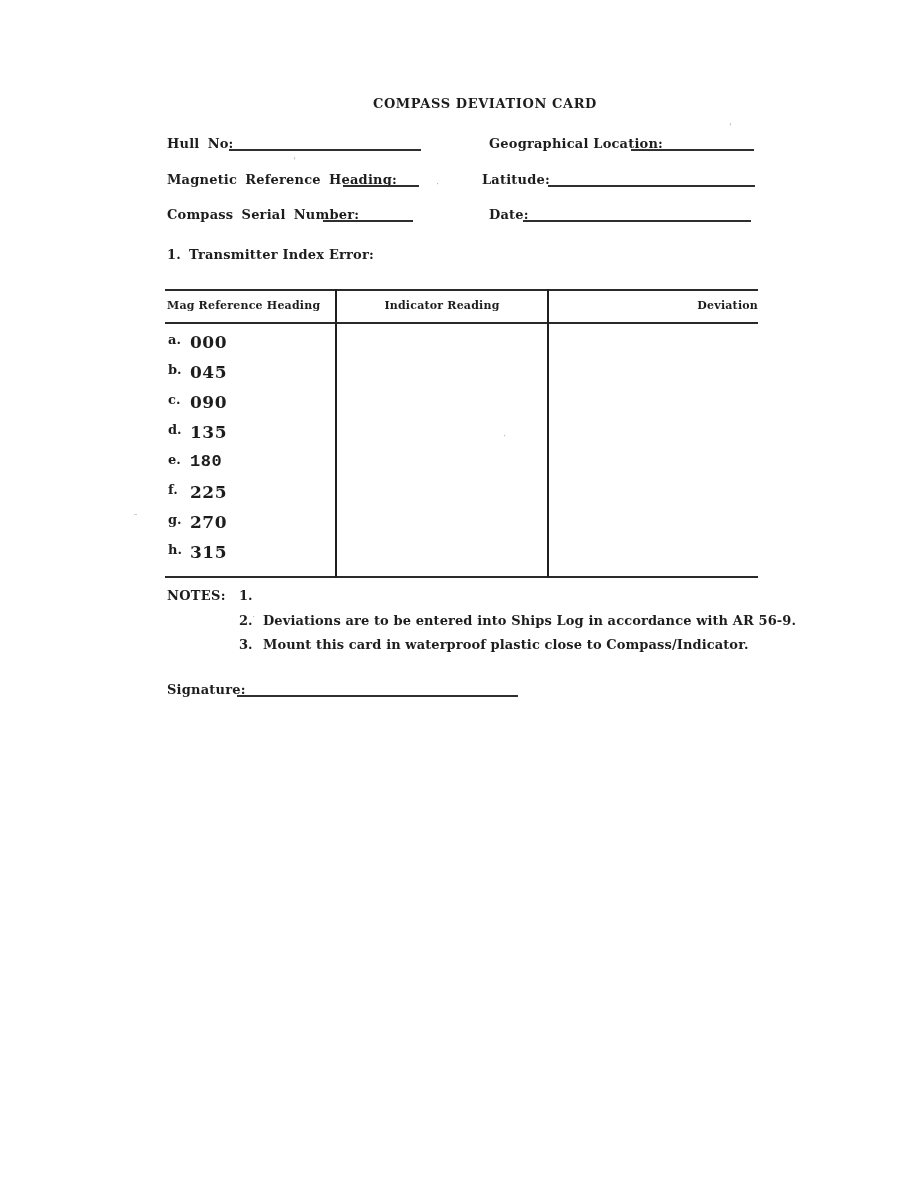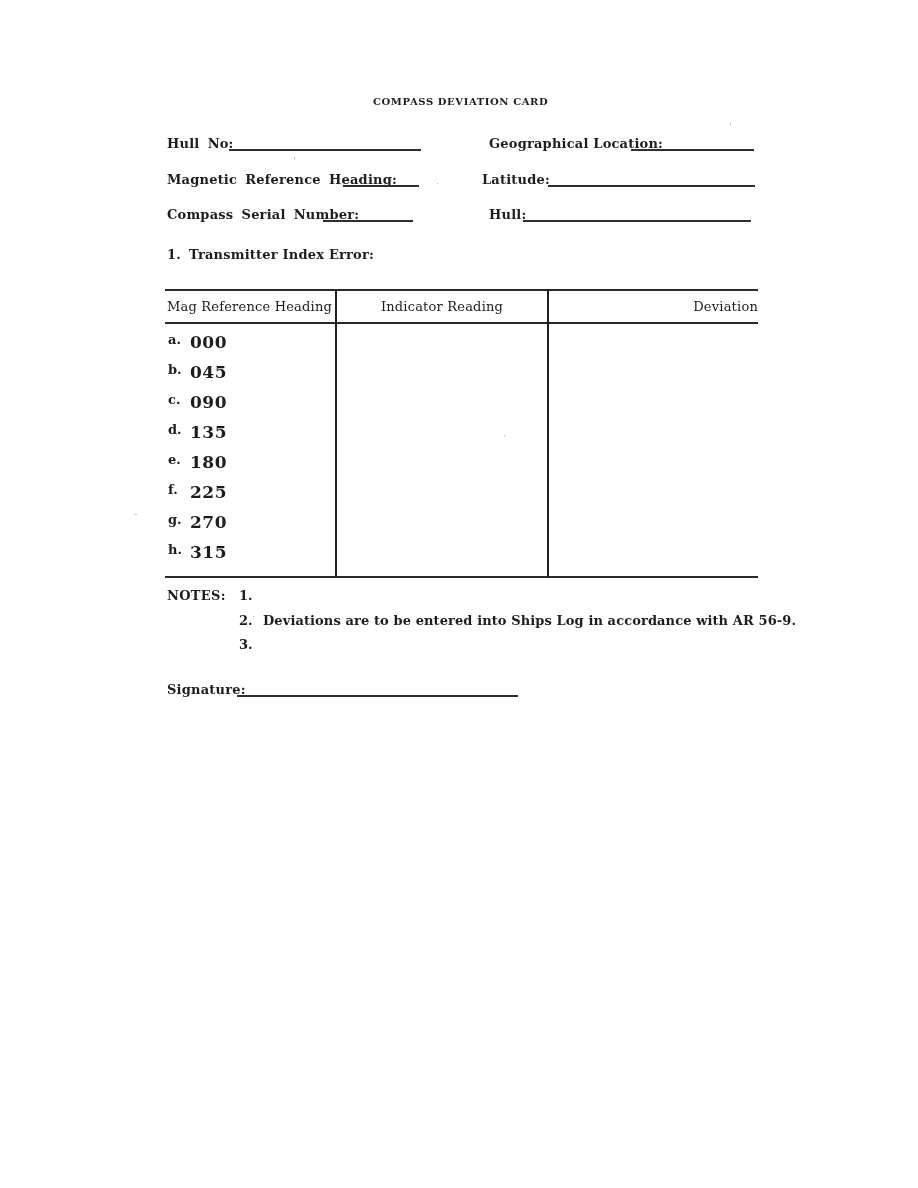--- a/index.html
+++ b/index.html
@@ -7,33 +7,33 @@
   .page {
     position:relative;
     width:918px; height:1188px;
     background:#ffffff;
     font-family:"DejaVu Serif","Liberation Serif",serif;
     color:#1d1d1d;
     overflow:hidden;
   }
   .abs { position:absolute; white-space:nowrap; }
   .title {
-    font-size:10px; font-weight:700; letter-spacing:0.6px;
+    font-size:13px; font-weight:700; letter-spacing:0.6px;
   }
   .flbl { font-size:13px; font-weight:700; letter-spacing:0.2px; }
   .wsp  { word-spacing:3.5px; }
   .uline {
     position:absolute; height:0;
     border-bottom:2px solid #2f2f2f;
   }
   .secnum, .sectitle { font-size:13px; font-weight:700; letter-spacing:0.2px; }
   .dev-table { position:absolute; left:165px; top:289px; width:593px; height:289px; }
   .hline { position:absolute; left:0; right:0; height:2px; background:#2a2a2a; }
   .vline { position:absolute; top:0; bottom:0; width:2px; background:#1f1f1f; }
-  .th { position:absolute; font-size:13px; font-weight:400; letter-spacing:0.2px; white-space:nowrap; }
+  .th { position:absolute; font-size:11px; font-weight:700; letter-spacing:0.2px; white-space:nowrap; }
   .trow-letter { position:absolute; font-size:13px; font-weight:700; }
   .trow-value  { position:absolute; font-size:17px; font-weight:700; letter-spacing:0.5px; }
   .notelbl { font-size:13px; font-weight:700; letter-spacing:0.3px; }
   .notenum { font-size:13px; font-weight:700; }
   .notetext { font-size:13px; font-weight:700; letter-spacing:0.1px; }
   .artifact { position:absolute; font-size:10px; color:#b5b5b5; font-weight:400; }
 </style>
 </head>
 <body>
 
@@ -49,21 +49,21 @@
 
   <div class="abs flbl wsp" style="left:167px; top:172px;">Magnetic Reference Heading:</div>
   <div class="uline" style="left:343px; top:185px; width:76px;"></div>
 
   <div class="abs flbl" style="left:482px; top:172px;">Latitude:</div>
   <div class="uline" style="left:548px; top:185px; width:207px;"></div>
 
   <div class="abs flbl wsp" style="left:167px; top:207px;">Compass Serial Number:</div>
   <div class="uline" style="left:323px; top:220px; width:90px;"></div>
 
-  <div class="abs flbl" style="left:489px; top:207px;">Hull:</div>
+  <div class="abs flbl" style="left:489px; top:207px;">Date:</div>
   <div class="uline" style="left:523px; top:220px; width:228px;"></div>
 
   <div class="abs secnum" style="left:167px; top:247px;">1.</div>
   <div class="abs sectitle" style="left:189px; top:247px;text-align:center;">Transmitter Index Error:</div>
 
   <div class="dev-table">
     <div class="hline" style="top:0;"></div>
     <div class="hline" style="top:33px;"></div>
     <div class="hline" style="top:287px;"></div>
     <div class="vline" style="left:170px;"></div>
@@ -79,40 +79,41 @@
     <div class="trow-letter" style="left:3px;  top:73px;">b.</div>
     <div class="trow-value" style="left:25px; top:73px;">045</div>
 
     <div class="trow-letter" style="left:3px;  top:103px;">c.</div>
     <div class="trow-value" style="left:25px; top:103px;">090</div>
 
     <div class="trow-letter" style="left:3px;  top:133px;">d.</div>
     <div class="trow-value" style="left:25px; top:133px;">135</div>
 
     <div class="trow-letter" style="left:3px;  top:163px;">e.</div>
-    <div class="trow-value" style="left:25px; top:163px;">180</div>
+    <div class="trow-value" style="left:25px; top:163px;font-family:Liberation Mono, monospace;">180</div>
 
     <div class="trow-letter" style="left:3px;  top:193px;">f.</div>
     <div class="trow-value" style="left:25px; top:193px;">225</div>
 
     <div class="trow-letter" style="left:3px;  top:223px;">g.</div>
     <div class="trow-value" style="left:25px; top:223px;">270</div>
 
     <div class="trow-letter" style="left:3px;  top:253px;">h.</div>
     <div class="trow-value" style="left:25px; top:253px;">315</div>
   </div>
 
   <div class="abs notelbl" style="left:167px; top:588px;">NOTES:</div>
 
   <div class="abs notenum" style="left:239px; top:588px;">1.</div>
 
   <div class="abs notenum" style="left:239px; top:613px;">2.</div>
   <div class="abs notetext" style="left:263px; top:613px;">Deviations are to be entered into Ships Log in accordance with AR 56-9.</div>
 
   <div class="abs notenum" style="left:239px; top:637px;">3.</div>
+  <div class="abs notetext" style="left:263px; top:637px;">Mount this card in waterproof plastic close to Compass/Indicator.</div>
 
   <div class="abs flbl" style="left:167px; top:682px;">Signature:</div>
   <div class="uline" style="left:237px; top:695px; width:281px;"></div>
 
   <span class="artifact" style="left:729px; top:121px;">'</span>
   <span class="artifact" style="left:293px; top:155px;">'</span>
   <span class="artifact" style="left:436px; top:178px;">·</span>
   <span class="artifact" style="left:503px; top:430px;">·</span>
   <span class="artifact" style="left:134px; top:508px;">-</span>
   <span class="artifact" style="left:252px; top:611px;">·</span>

